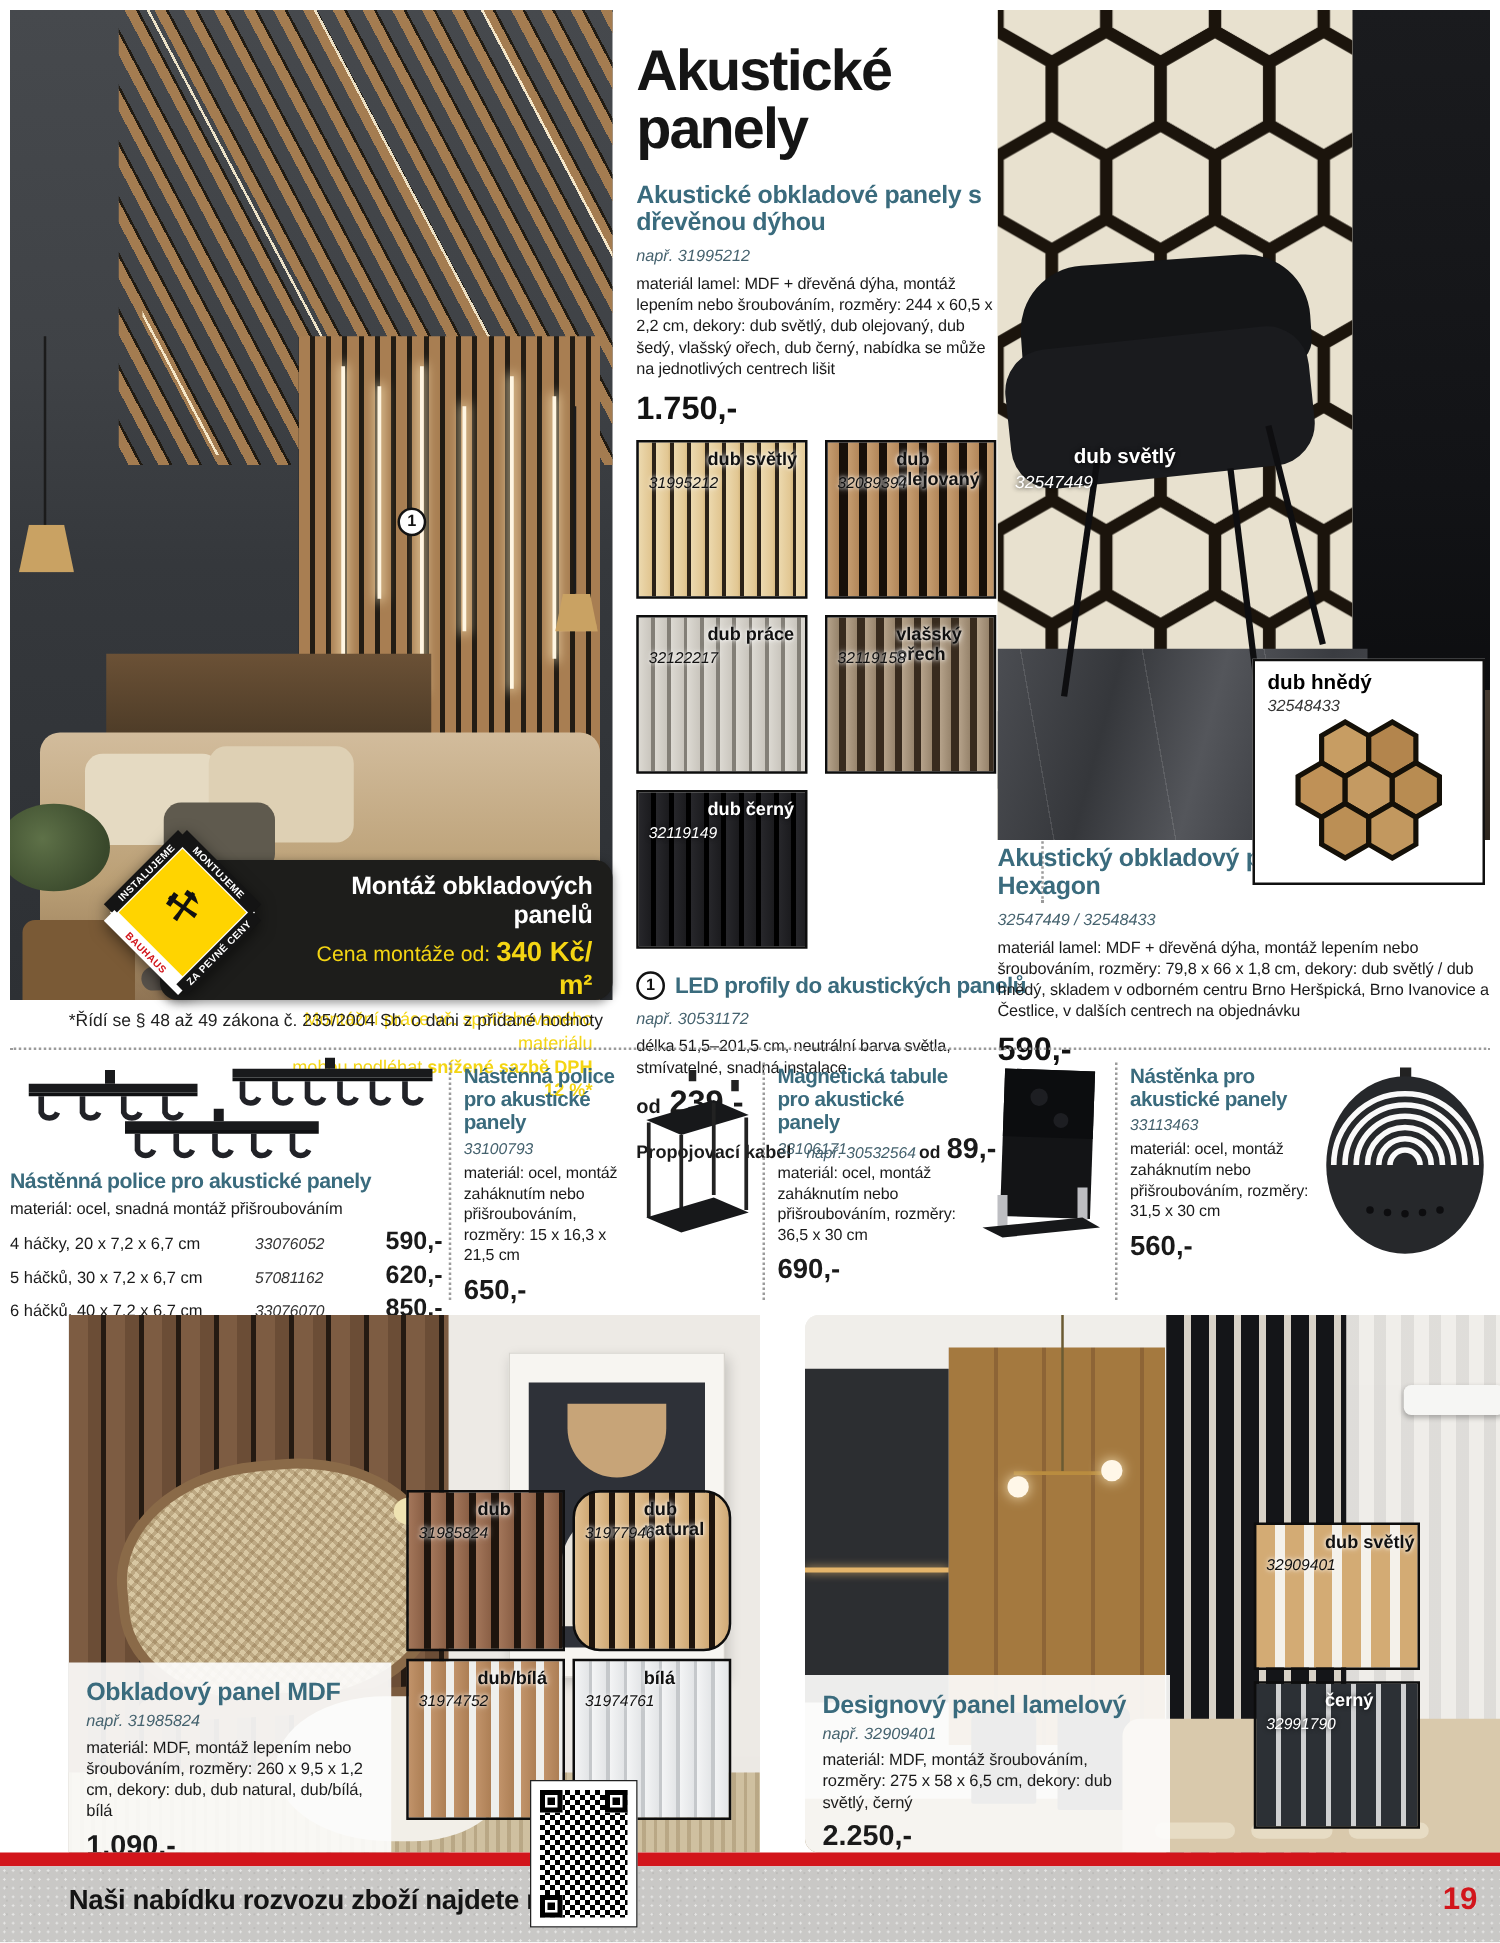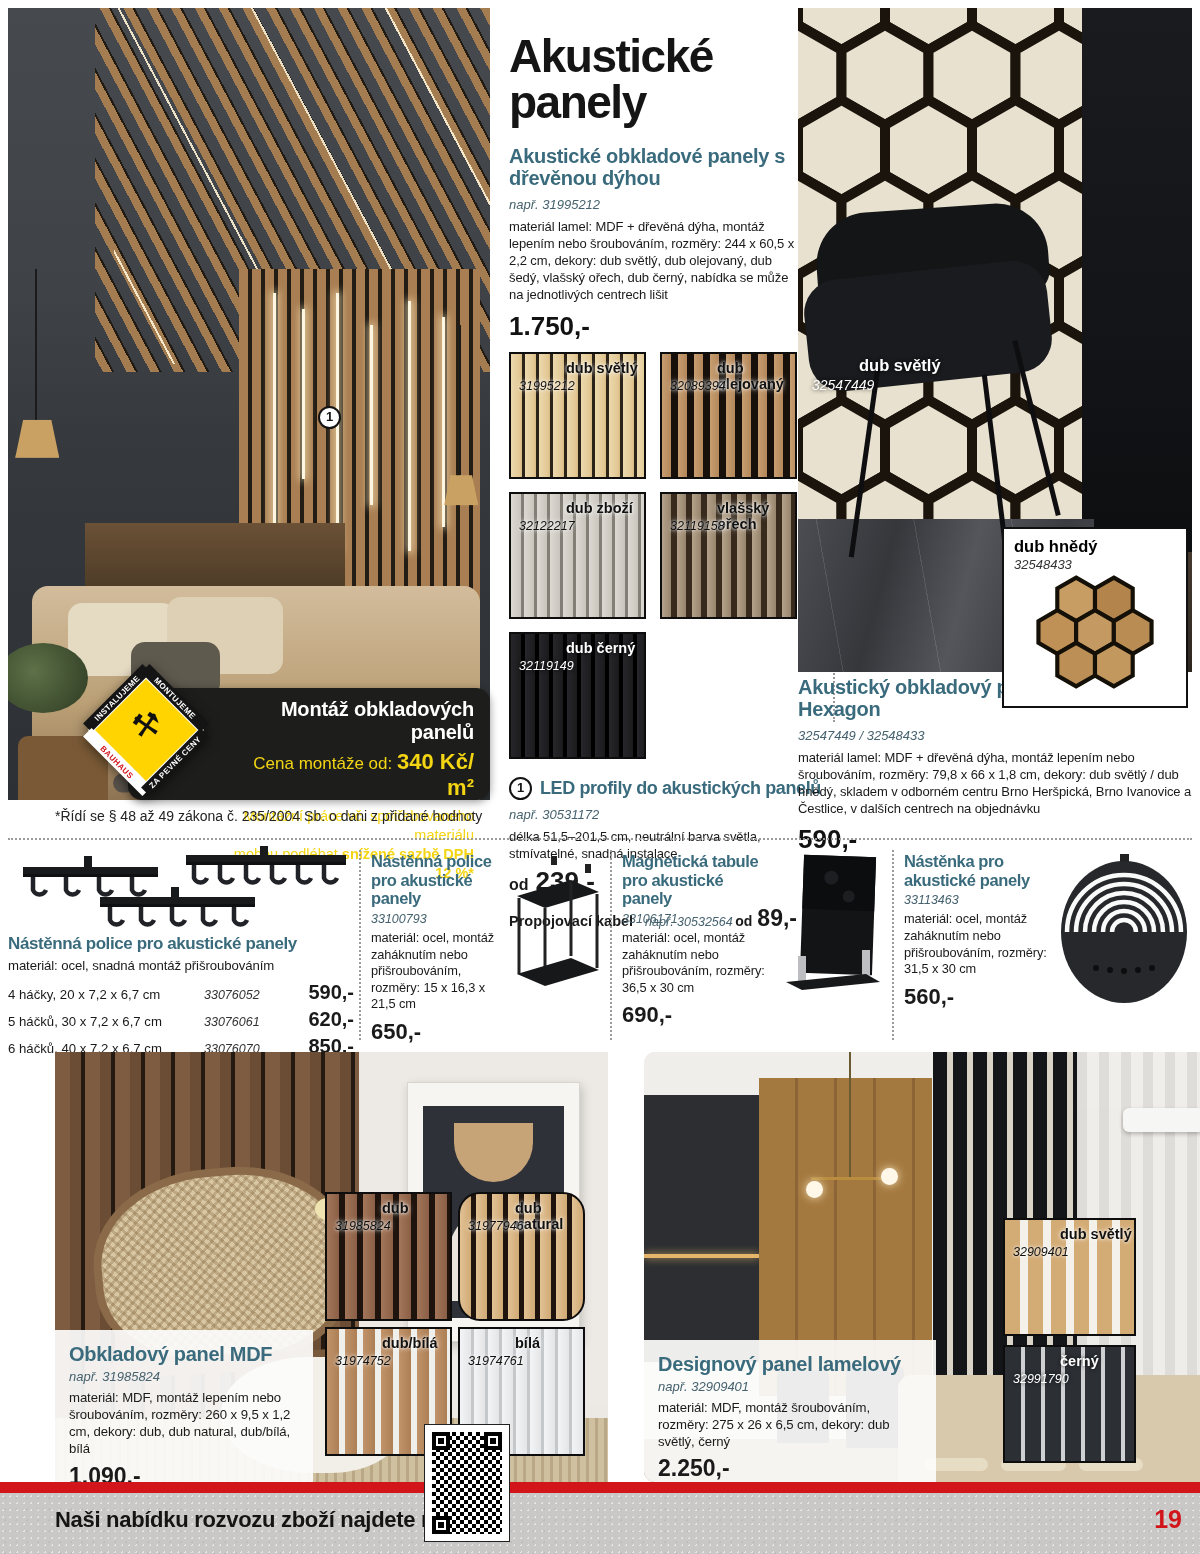--- a/index.html
+++ b/index.html
@@ -274,21 +274,21 @@
     <div class="swgrid">
       <div class="swatch sw-dub-svetly lbl-dark">
         <span class="swl">dub světlý</span>
         <span class="swc">31995212</span>
       </div>
       <div class="swatch sw-dub-olejovany lbl-dark">
         <span class="swl">dub olejovaný</span>
         <span class="swc">32089394</span>
       </div>
       <div class="swatch sw-dub-sedy lbl-dark">
-        <span class="swl">dub zboží</span>
+        <span class="swl">dub práce</span>
         <span class="swc">32122217</span>
       </div>
       <div class="swatch sw-vlassky lbl-dark">
         <span class="swl">vlašský ořech</span>
         <span class="swc">32119158</span>
       </div>
       <div class="swatch sw-dub-cerny lbl-light">
         <span class="swl">dub černý</span>
         <span class="swc">32119149</span>
       </div>
@@ -403,21 +403,21 @@
     <div class="sec-title teal">Nástěnná police pro akustické panely</div>
     <div class="sub desc">materiál: ocel, snadná montáž přišroubováním</div>
     <div class="tbl">
       <div class="trow">
         <span class="spec">4 háčky, 20 x 7,2 x 6,7 cm</span>
         <span class="code">33076052</span>
         <span class="pr">590,-</span>
       </div>
       <div class="trow">
         <span class="spec">5 háčků, 30 x 7,2 x 6,7 cm</span>
-        <span class="code">33076061</span>
+        <span class="code">57081162</span>
         <span class="pr">620,-</span>
       </div>
       <div class="trow">
         <span class="spec">6 háčků, 40 x 7,2 x 6,7 cm</span>
         <span class="code">33076070</span>
         <span class="pr">850,-</span>
       </div>
     </div>
   </div>
 
@@ -554,21 +554,21 @@
     <div class="pbr-chair" style="left:35%;bottom:8%;width:10%;height:19%"></div>
     <div class="pbr-vase"></div>
     <div class="pbr-couch">
       <div class="pbr-cushion" style="left:8%"></div>
       <div class="pbr-cushion" style="left:32%"></div>
       <div class="pbr-cushion" style="left:56%"></div>
     </div>
     <div class="infobox ib-br">
       <div class="ib-title teal">Designový panel lamelový</div>
       <div class="ib-ref">např. 32909401</div>
-      <div class="ib-desc">materiál: MDF, montáž šroubováním, rozměry: 275 x 26 x 6,5 cm, dekory: dub světlý, černý</div>
+      <div class="ib-desc">materiál: MDF, montáž šroubováním, rozměry: 275 x 58 x 6,5 cm, dekory: dub světlý, černý</div>
       <div class="ib-price">2.250,-</div>
     </div>
   </div>
 
   <div class="abs swbr sw-dsv2 lbl-dark swatch" style="left:1003px;top:1218px;border-width:2px">
     <span class="swl">dub světlý</span>
     <span class="swc">32909401</span>
   </div>
   <div class="abs swbr sw-cerny2 lbl-light swatch" style="left:1003px;top:1345px">
     <span class="swl">černý</span>

